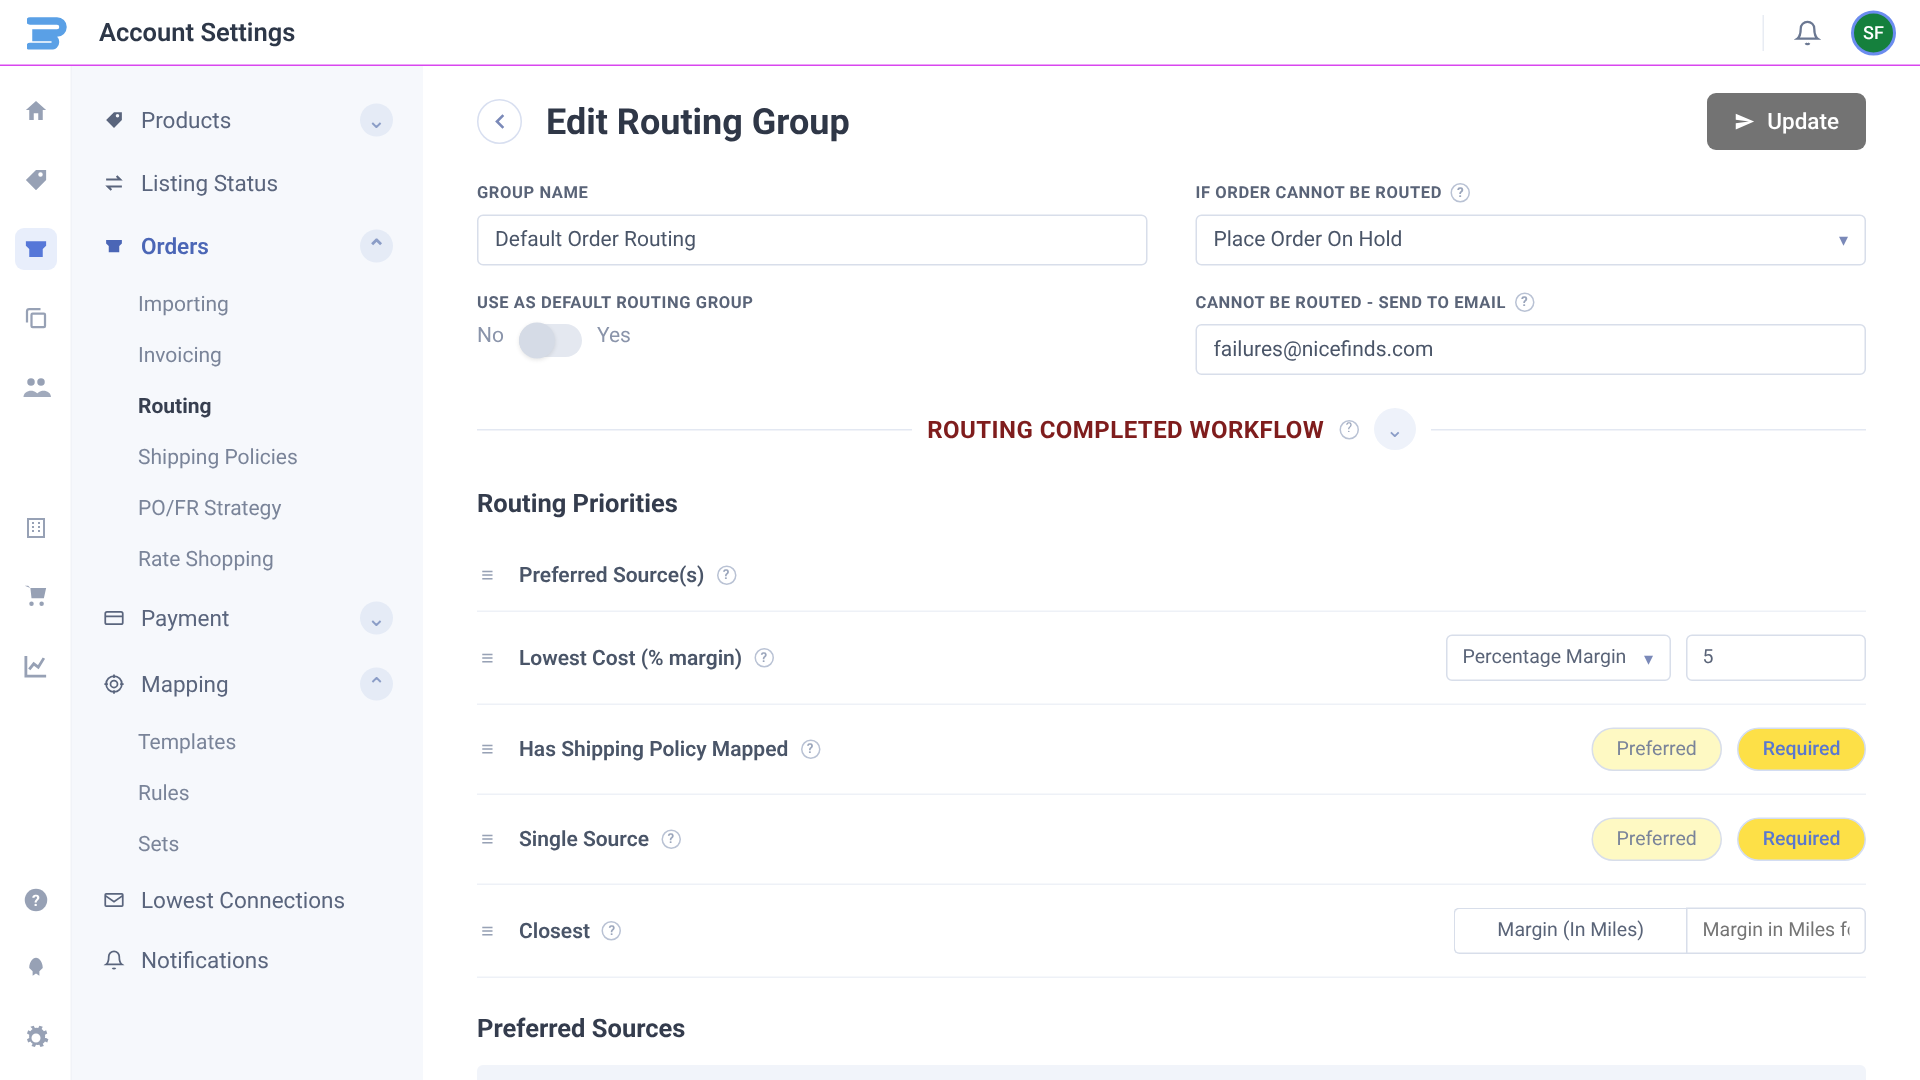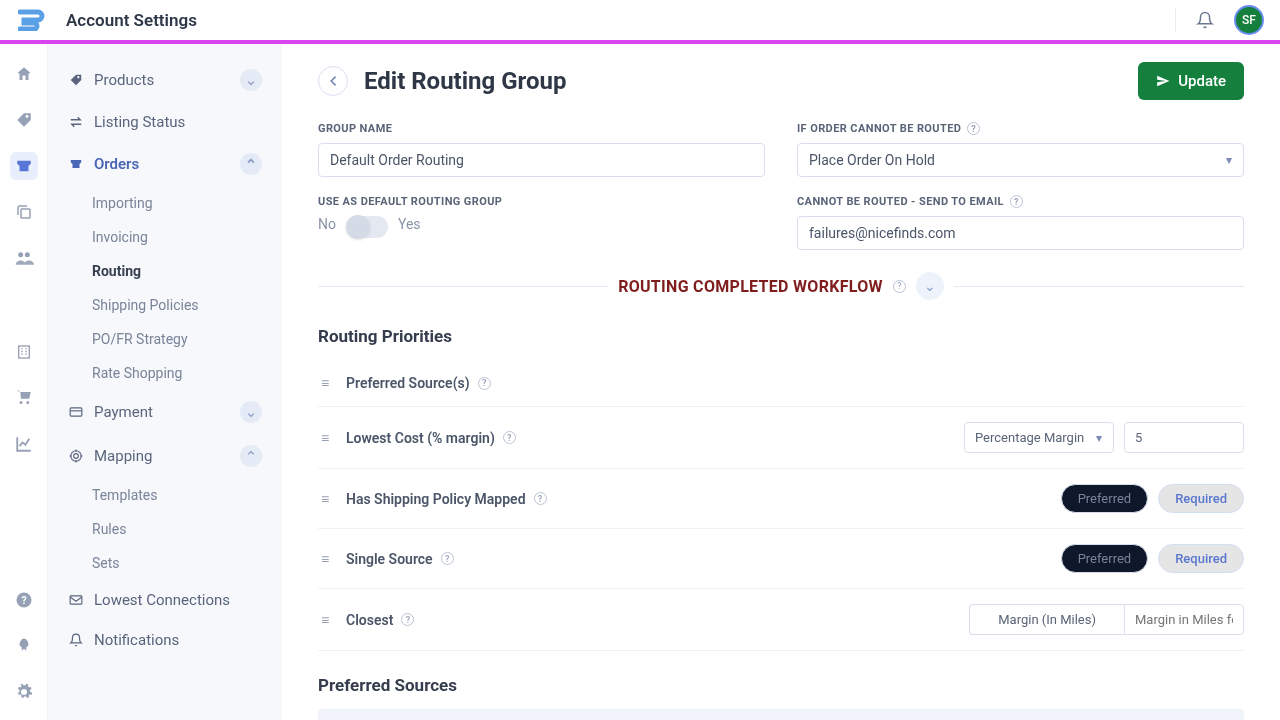--- a/index.html
+++ b/index.html
@@ -1,19 +1,19 @@
 <!DOCTYPE html>
 <html><head>
 <meta charset="utf-8">
 <style>
 * { margin: 0; padding: 0; box-sizing: border-box; font-family: -apple-system, BlinkMacSystemFont, "Segoe UI", Roboto, sans-serif; }
 body { background: #fff; color: #4a5568; font-size: 14px; overflow: hidden; width: 1280px; height: 720px; }
 
 
-.topbar { height: 44px; display: flex; align-items: center; padding: 0 16px; border-bottom: 4px solid #d946ef; }
+.topbar { height: 44px; display: flex; align-items: center; padding: 0 16px; border-bottom: 1px solid #d946ef; }
 .logo { width: 32px; height: 32px; margin-right: 18px; display:flex; align-items:center; justify-content:center; }
 .logo svg { width: 28px; height: 22px; }
 .topbar-title { font-size: 17px; font-weight: 600; color: #2d3748; }
 .topbar-right { margin-left: auto; display: flex; align-items: center; gap: 18px; }
 .icon-btn { width: 22px; height: 22px; display:flex; align-items:center; justify-content:center; color:#6b7892; cursor:pointer; }
 .avatar { width: 30px; height: 30px; border-radius: 50%; background: #15803d; color: #fff; display:flex; align-items:center; justify-content:center; font-size:12px; font-weight:500; border: 2px solid #6b8cef; cursor:pointer; }
 .vdiv { width:1px; height: 24px; background:#e8ecf3; }
 
 
 .body { display:flex; height: calc(720px - 44px); }
@@ -37,21 +37,21 @@
 .nav-head .ni { width:16px; display:flex; justify-content:center; }
 .nav-sub { padding-left: 22px; }
 .nav-sub-item { padding: 9px 8px; color:#7a8499; font-size:14px; cursor:pointer; }
 .nav-sub-item.active { color:#373f50; font-weight:700; }
 
 
 .main { flex:1; padding: 18px 36px 0 36px; overflow-y:auto; }
 .main-head { display:flex; align-items:center; margin-bottom: 22px; }
 .back-btn { width:30px; height:30px; border-radius:50%; border:1px solid #d8dff0; background:#fff; color:#7a89b8; display:flex; align-items:center; justify-content:center; margin-right:16px; cursor:pointer; }
 .page-title { font-size: 24px; font-weight:700; color:#2f3747; }
-.update-btn { margin-left:auto; background:#15803d; color:#fff; border:none; border-radius:6px; padding: 10px 18px; font-size:15px; font-weight:500; display:flex; align-items:center; gap:8px; cursor:pointer; }
+.update-btn { margin-left:auto; background:#737373; color:#fff; border:none; border-radius:6px; padding: 10px 18px; font-size:15px; font-weight:500; display:flex; align-items:center; gap:8px; cursor:pointer; }
 
 .form-row { display:flex; gap: 32px; margin-bottom: 18px; }
 .form-col { flex:1; }
 .field-label { font-size:11px; font-weight:700; letter-spacing:0.4px; color:#5a6478; margin-bottom:8px; display:flex; align-items:center; gap:6px; }
 .help-ic { width:13px; height:13px; border:1px solid #b9c2d4; border-radius:50%; display:inline-flex; align-items:center; justify-content:center; font-size:9px; color:#9aa5bb; cursor:pointer; }
 .text-input { width:100%; border:1px solid #d8deea; border-radius:4px; padding: 8px 11px; font-size:14px; color:#4a5568; background:#fff; }
 .select-wrap { position:relative; }
 .select-wrap::after { content:"▾"; position:absolute; right:12px; top:50%; transform:translateY(-50%); color:#7a89b8; pointer-events:none; font-size:12px; }
 
 .toggle-row { display:flex; align-items:flex-start; gap:10px; color:#8a94aa; font-size:14px; margin-top:4px; }
@@ -63,22 +63,22 @@
 .section-divider .label { font-size:16px; font-weight:700; letter-spacing:0.3px; color:#7f1d1d; }
 .section-divider .expand { width:28px; height:28px; border-radius:50%; background:#eef2fa; color:#8b9dc7; display:flex; align-items:center; justify-content:center; cursor:pointer; }
 
 .section-title { font-size:17px; font-weight:700; color:#343c4d; margin-bottom: 14px; }
 
 .priority-row { display:flex; align-items:center; padding: 15px 0; border-bottom:1px solid #eef1f7; gap: 14px; }
 .priority-row:last-child { border-bottom:none; }
 .drag-handle { width:14px; color:#97a1b5; cursor:grab; display:flex; align-items:center; justify-content:center; }
 .priority-label { font-size:14px; font-weight:600; color:#4a5568; display:flex; align-items:center; gap:8px; }
 .priority-right { margin-left:auto; display:flex; align-items:center; gap:10px; }
-.pill-btn { border:1px solid #d8deea; background:#0f172a; border-radius:16px; padding:6px 16px; font-size:13px; color:#7a8499; cursor:pointer; }
-.pill-btn.active { background:#e5e5e5; color:#5a77cf; border-color:#d3ddf3; font-weight:500; }
+.pill-btn { border:1px solid #d8deea; background:#fef9c3; border-radius:16px; padding:6px 16px; font-size:13px; color:#7a8499; cursor:pointer; }
+.pill-btn.active { background:#fde047; color:#5a77cf; border-color:#d3ddf3; font-weight:500; }
 .mini-select { border:1px solid #d8deea; border-radius:4px; padding:7px 28px 7px 10px; font-size:13px; color:#5a6478; background:#fff; position:relative; min-width:150px; }
 .mini-input { border:1px solid #d8deea; border-radius:4px; padding:7px 10px; font-size:13px; color:#5a6478; width:120px; }
 .margin-label { border:1px solid #d8deea; border-right:none; border-radius:4px 0 0 4px; padding:7px 28px; font-size:13px; color:#5a6478; background:#fff; }
 .margin-input { border:1px solid #d8deea; border-radius:0 4px 4px 0; padding:7px 10px; font-size:13px; width:120px; color:#b7bfd0; }
 
 .table-head { display:flex; padding: 12px 14px; background:#f1f4fa; border-radius:4px; font-size:11px; font-weight:700; letter-spacing:0.4px; color:#7a8499; margin-top:8px; }
 </style>
 </head>
 <body>
 

